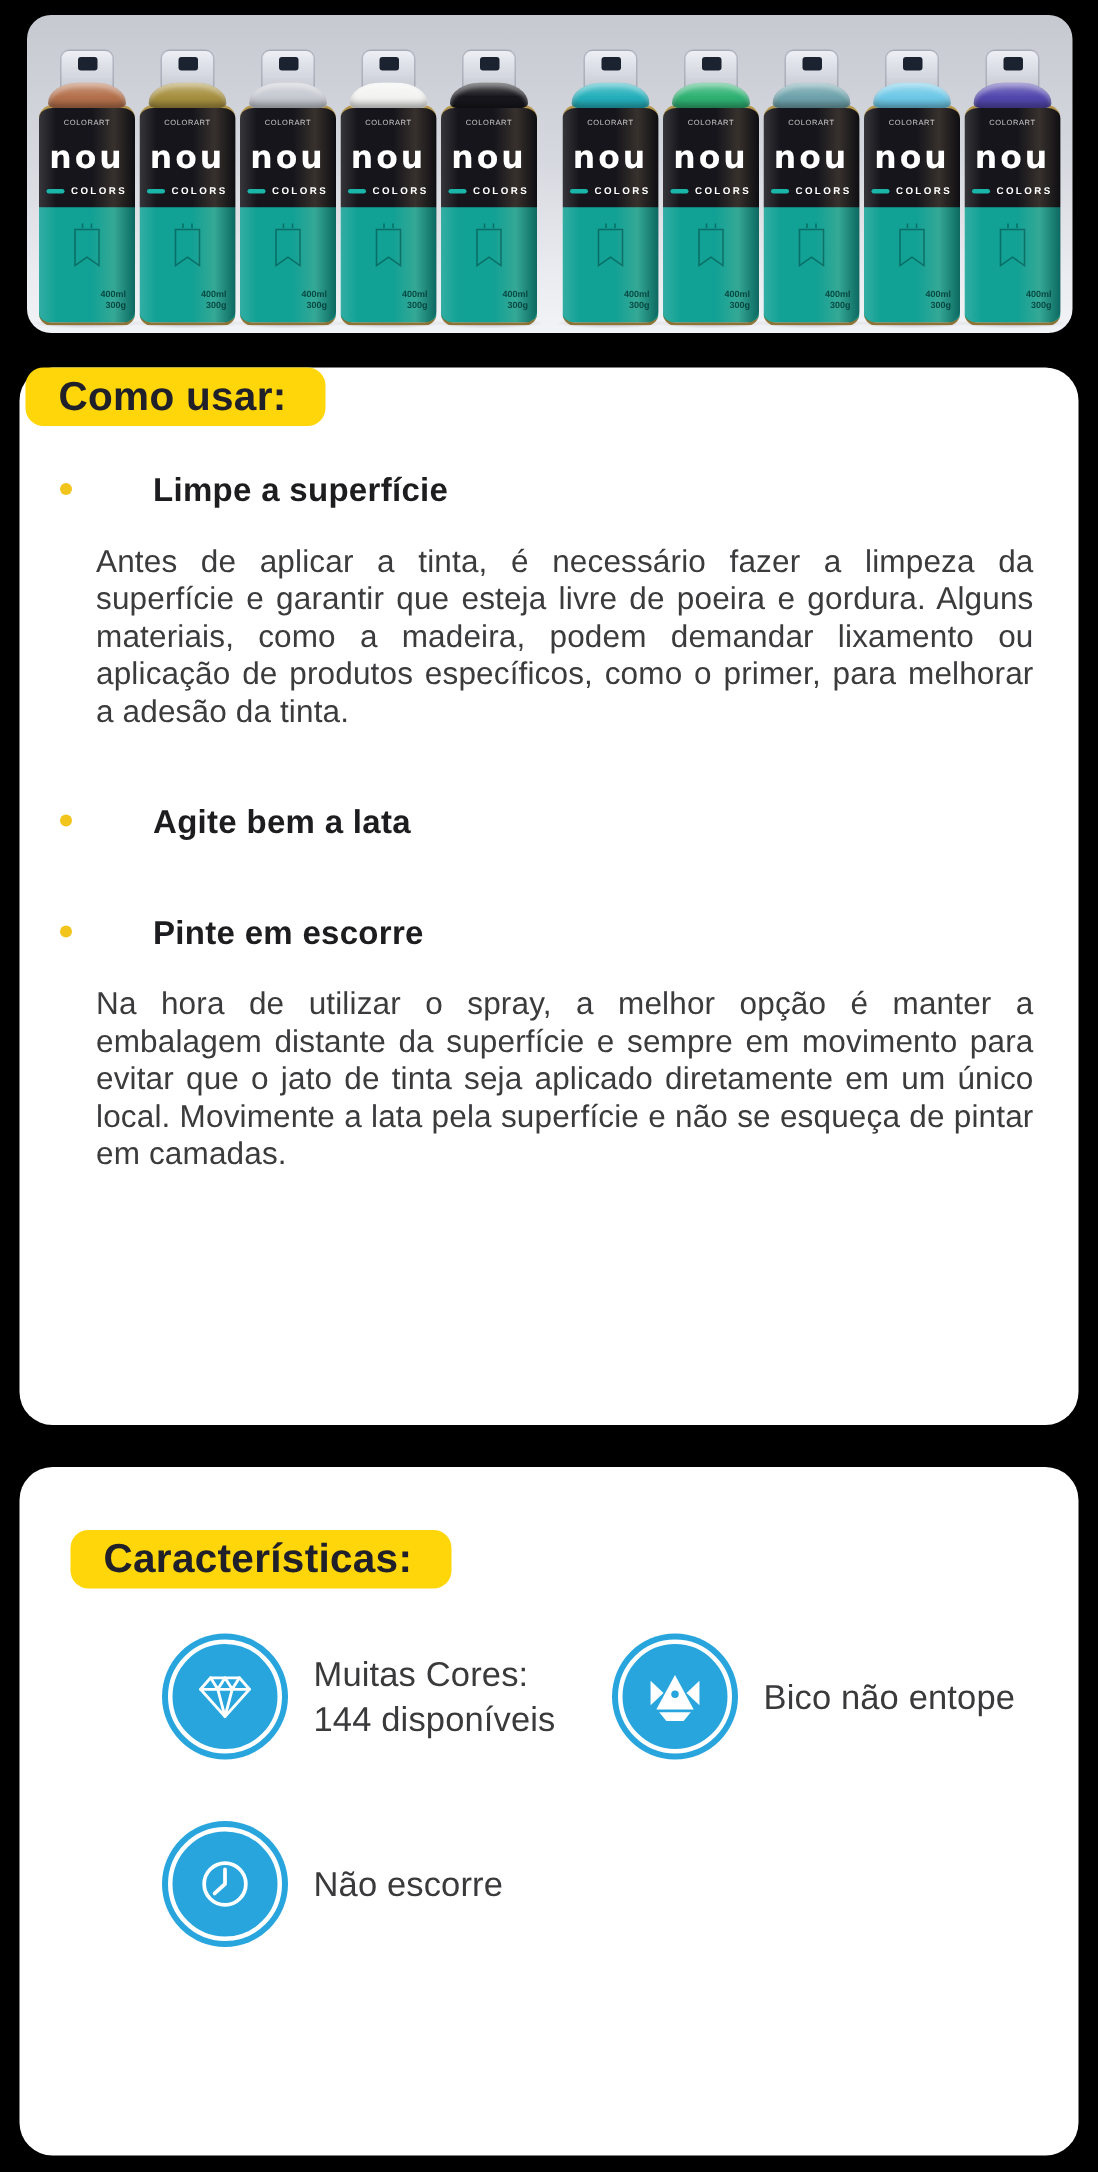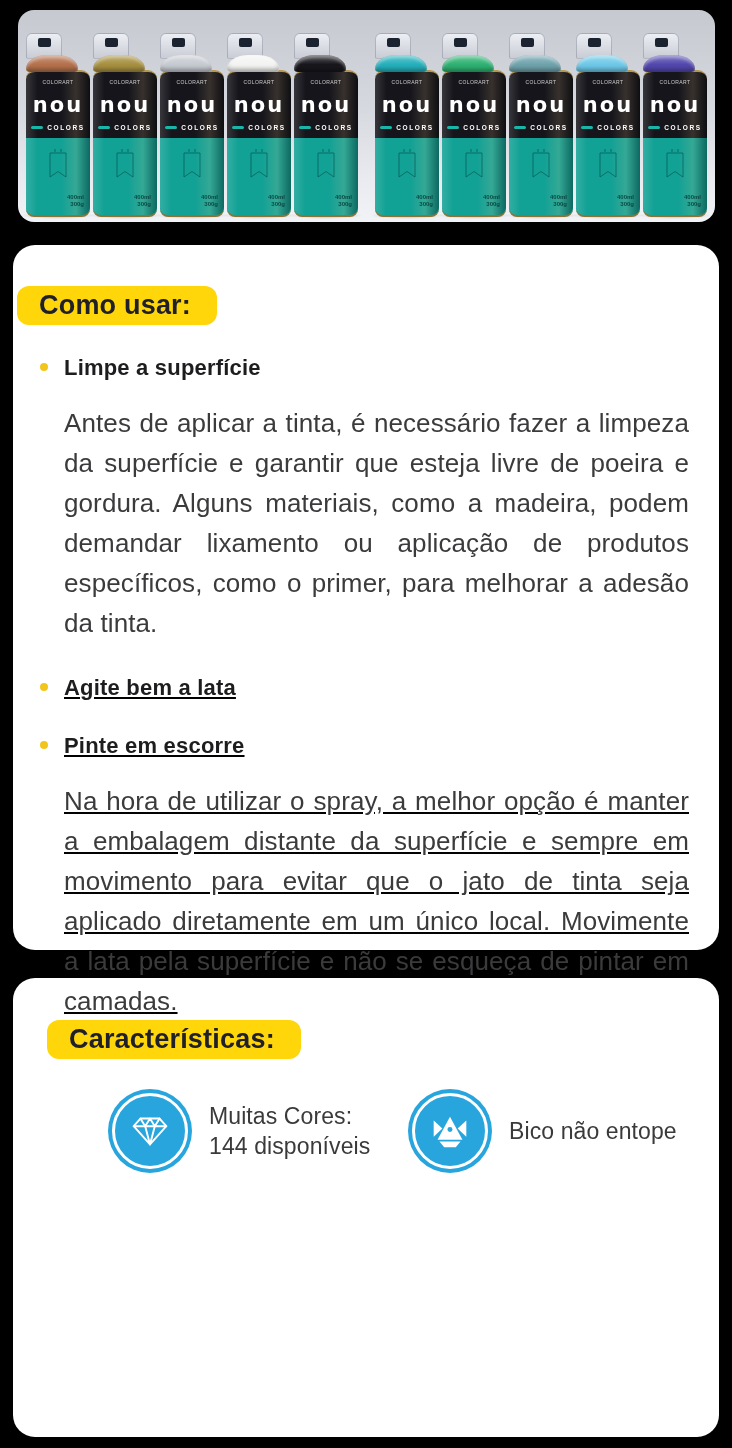--- a/index.html
+++ b/index.html
@@ -11,21 +11,21 @@
   
   .hero{
     position:relative;margin:10px 17px 0 18px;width:697px;height:212px;
     border-radius:16px;overflow:hidden;
     background:linear-gradient(180deg,#c7c9d1 0%,#d6d8df 45%,#e9ebf0 80%,#f2f3f6 100%);
   }
   .cans-row{
     position:absolute;left:0;right:0;bottom:5px;
     display:flex;justify-content:center;gap:3px;
   }
-  .can{position:relative;width:64px;height:192px;display:flex;flex-direction:column;justify-content:flex-end;}
+  .can{position:relative;width:64px;height:192px;display:flex;flex-direction:column;align-items:center;justify-content:flex-end;}
   .can.mid-gap{margin-right:14px;}
   .can::after{content:"";position:absolute;bottom:-2px;left:-5px;right:-5px;height:7px;
     background:radial-gradient(ellipse at center,rgba(40,45,60,.30),rgba(40,45,60,0) 70%);}
   .can-lid{
     width:36px;height:26px;border-radius:6px 6px 2px 2px;
     background:linear-gradient(180deg,rgba(238,240,246,.95),rgba(200,203,212,.8));
     border:1px solid rgba(150,155,168,.65);box-sizing:border-box;
     display:flex;justify-content:center;align-items:flex-start;
   }
   .can-nozzle{width:13px;height:9px;margin-top:4px;background:#1c2330;border-radius:2px;}
@@ -49,34 +49,34 @@
     letter-spacing:2px;color:#fff;}
   .can-colors-line{position:absolute;top:52px;left:0;right:0;
     display:flex;align-items:center;justify-content:center;gap:4px;}
   .can-dash{width:12px;height:3px;border-radius:2px;background:#18b5a8;}
   .can-colors-word{font-size:6.5px;letter-spacing:1.6px;color:#fff;font-weight:700;}
   .can-glyph{position:absolute;top:76px;left:50%;transform:translateX(-50%);}
   .can-vol{position:absolute;right:6px;bottom:7px;text-align:right;
     font-size:6px;font-weight:700;line-height:7px;color:rgba(4,62,56,.9);}
   
   .card{background:#fff;border-radius:22px;margin:0 13px;box-sizing:border-box;}
-  .card-how{margin-top:23px;height:705px;padding-top:41px;}
+  .card-how{margin-top:23px;height:705px;}
   .card-feat{margin-top:28px;height:459px;padding-top:42px;padding-left:30px;}
   .chip{
     display:inline-block;margin-left:4px;background:#FFD60A;color:#20202a;
     font-size:27px;font-weight:700;line-height:30px;
     padding:4px 26px 5px 22px;border-radius:12px;letter-spacing:.2px;
   }
   .how-sections{padding:0 30px 0 27px;margin-top:30px;}
-  .how-item + .how-item{margin-top:32px;text-decoration:underline;}
-  .how-head{display:flex;align-items:flex-start;}
+  .how-item + .how-item{margin-top:48px;}
+  .how-head{display:flex;align-items:flex-start;gap:38px;}
   .bullet-dot{width:8px;height:8px;border-radius:50%;background:#f2c51d;margin:8px 16px 0 0;flex:none;}
   .how-title{font-size:22px;font-weight:700;color:#1d1d1f;letter-spacing:.2px;}
   .how-body{
-    margin:22px 0 0 24px;font-size:26px;line-height:40px;color:#3b3b3d;
+    margin:22px 0 0 24px;font-size:21px;line-height:25px;color:#3b3b3d;
     text-align:justify;white-space:pre-line;letter-spacing:.1px;
   }
   
   .feat-grid{
     display:grid;grid-template-columns:300px auto;row-gap:41px;
     margin:30px 0 0 65px;
   }
   .feat{display:flex;align-items:center;gap:17px;}
   .feat-circle{position:relative;width:84px;height:84px;border-radius:50%;flex:none;
     background:#29A5DE;display:flex;align-items:center;justify-content:center;}
@@ -386,15 +386,24 @@
             <polygon points="13,35 35,35 30,41 18,41"></polygon>
           </g>
           <circle cx="24" cy="22.5" r="2.6" fill="#29A5DE"></circle>
         </svg>
       </div>
       <div class="feat-label">Bico não entope</div>
     </div>
 
 
 
+    <div class="feat">
+      <div class="feat-circle">
+        <svg width="46" height="46" viewBox="0 0 48 48">
+          <circle cx="24" cy="24" r="14.5" fill="none" stroke="#fff" stroke-width="2.6"></circle>
+          <path d="M24 24 V13.8 M24 24 L16.8 30.6" stroke="#fff" stroke-width="2.6" fill="none" stroke-linecap="round"></path>
+        </svg>
+      </div>
+      <div class="feat-label">Não escorre</div>
+    </div>
 
   </div>
 </div>
 
 </body></html>

